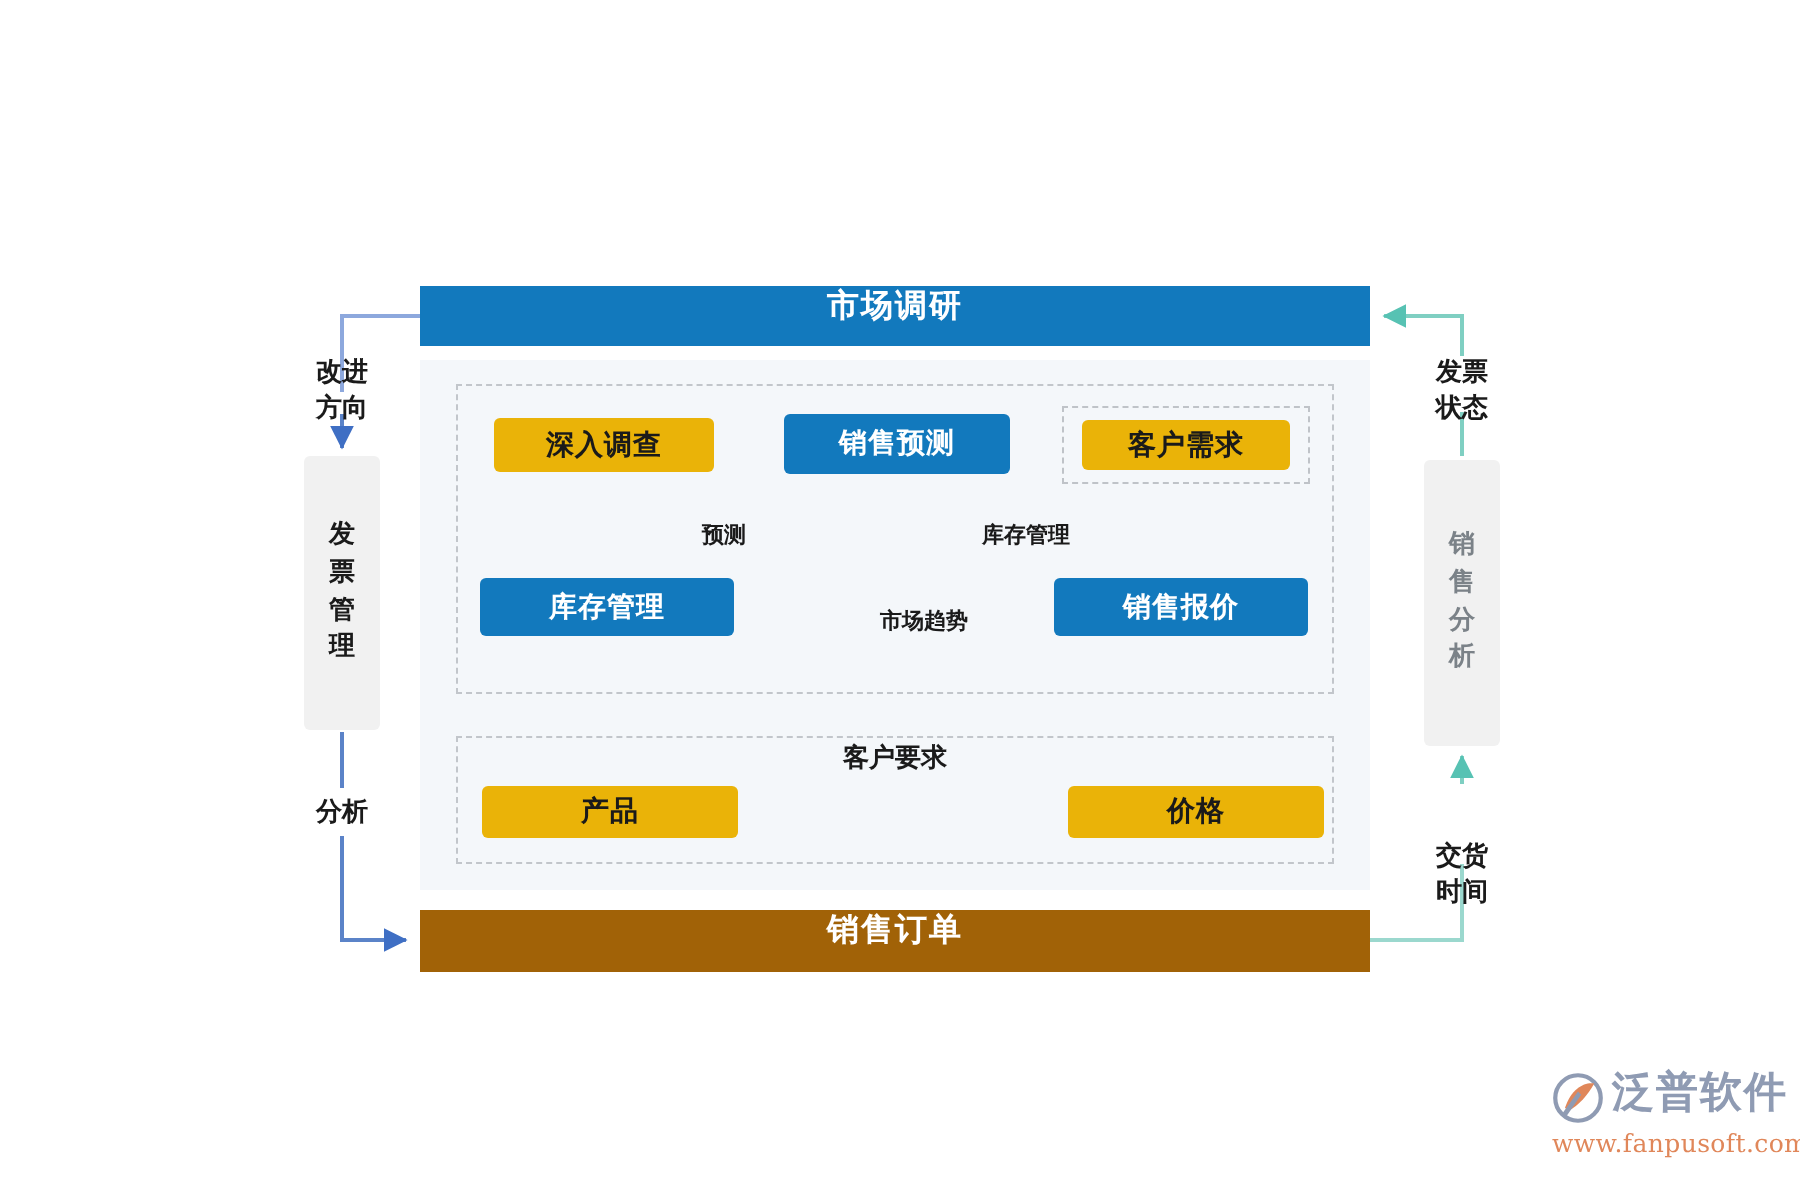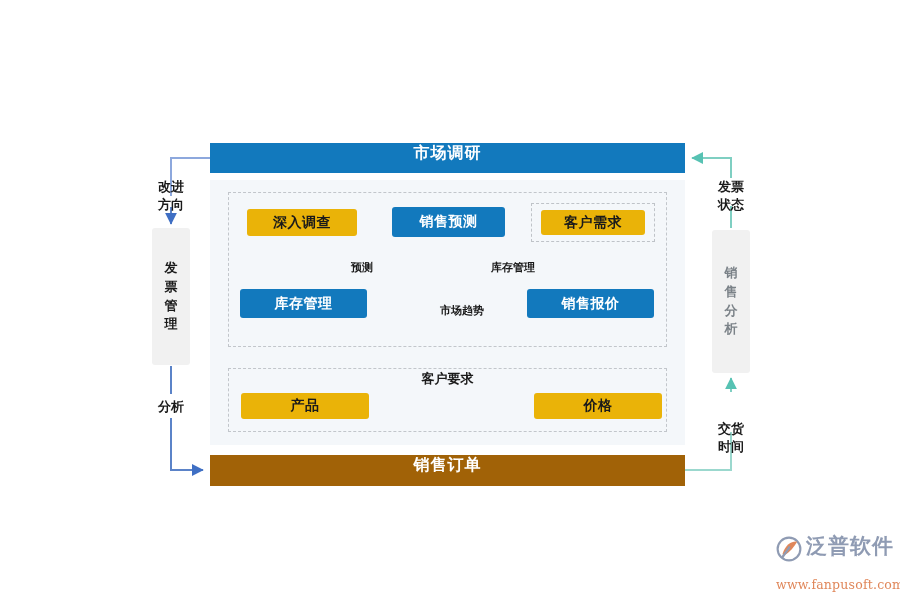--- a/index.html
+++ b/index.html
@@ -110,21 +110,21 @@
   }
 
   
   .logo { position:absolute; left:776px; top:536px; width:118px; height:54px; }
   .logo-row { display:flex; gap:4px; }
   .logo-text {
     font-size:21px; font-weight:bold; color:#8f9bb3; letter-spacing:1px;
     line-height:1;
   }
   .logo-url {
-    margin-top:15px; font-size:12.5px; color:#e0875a;
+    margin-top:2px; font-size:12.5px; color:#e0875a;
     font-family:"DejaVu Serif","Liberation Serif",serif;
     letter-spacing:.2px;
   }
 </style>
 </head>
 <body>
 
 <div id="stage">
 
 

